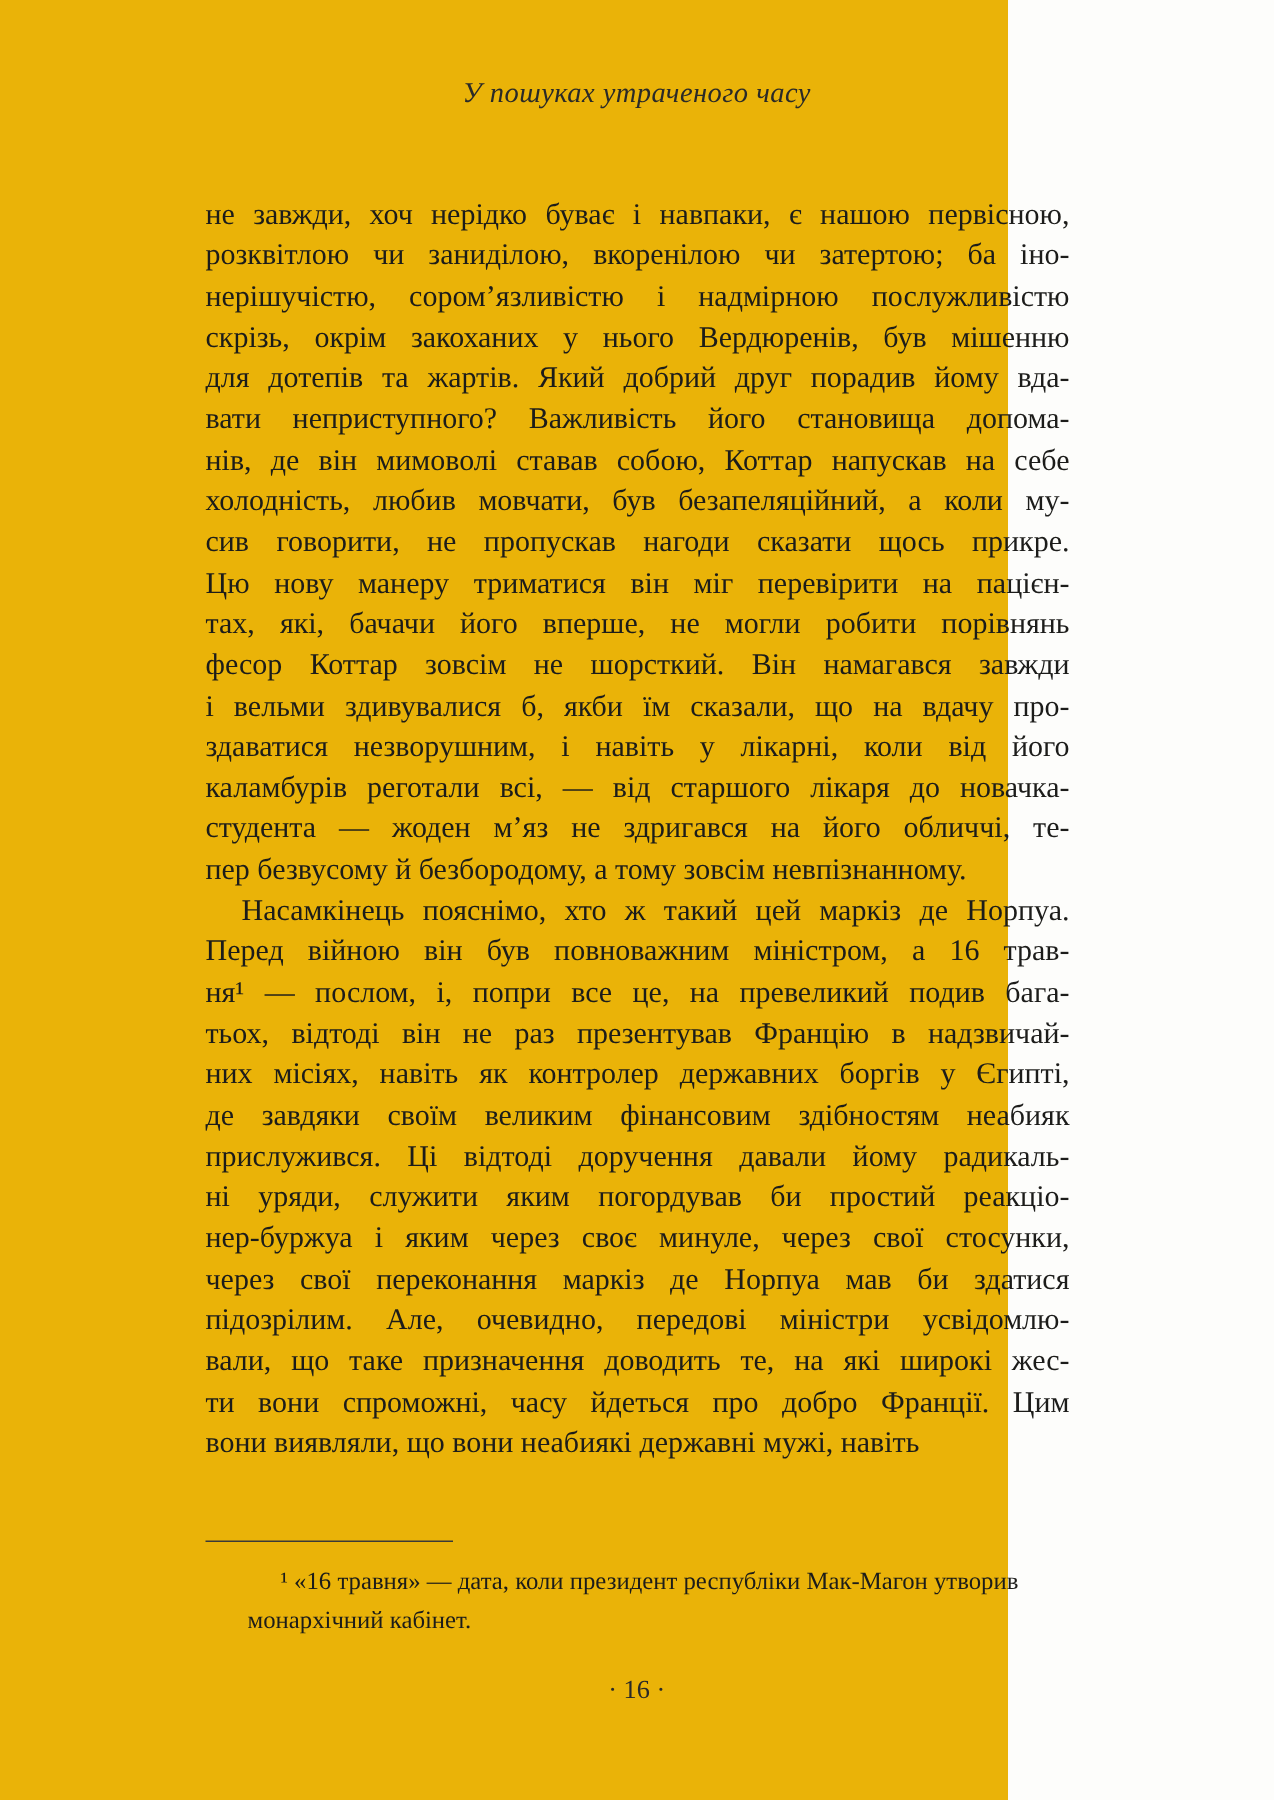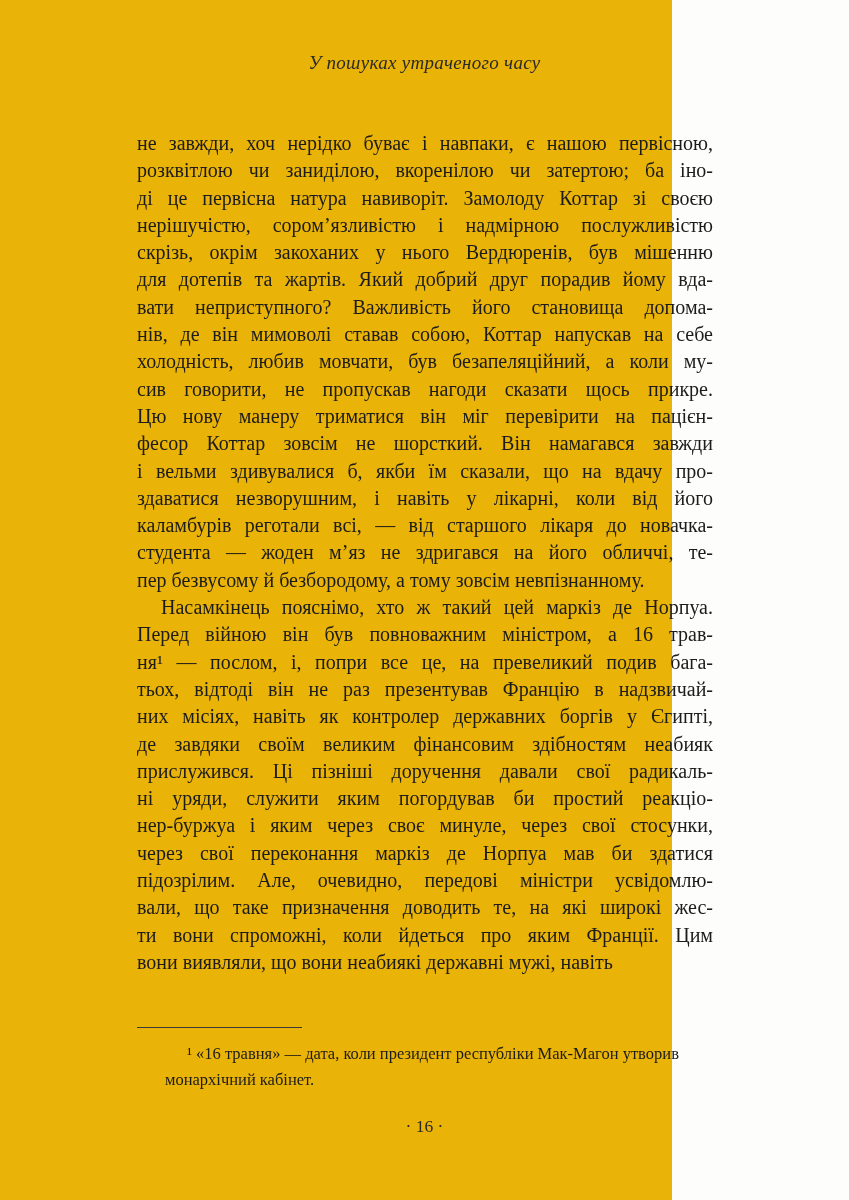--- a/index.html
+++ b/index.html
@@ -87,48 +87,48 @@
 </head>
 <body>
 
 <div class="page">
 
   <div class="running-title">У пошуках утраченого часу</div>
 
   <div class="body-text">
       <div class="line">не завжди, хоч нерідко буває і навпаки, є нашою первісною,</div>
       <div class="line">розквітлою чи заниділою, вкоренілою чи затертою; ба іно-</div>
-      <div class="line">ді це первісна натура навиворіт. Замолоду Коттар зі своєю</div>
       <div class="line">нерішучістю, сором’язливістю і надмірною послужливістю</div>
       <div class="line">скрізь, окрім закоханих у нього Вердюренів, був мішенню</div>
       <div class="line">для дотепів та жартів. Який добрий друг порадив йому вда-</div>
       <div class="line">вати неприступного? Важливість його становища допома-</div>
       <div class="line">нів, де він мимоволі ставав собою, Коттар напускав на себе</div>
       <div class="line">холодність, любив мовчати, був безапеляційний, а коли му-</div>
       <div class="line">сив говорити, не пропускав нагоди сказати щось прикре.</div>
       <div class="line">Цю нову манеру триматися він міг перевірити на пацієн-</div>
+      <div class="line">тах, які, бачачи його вперше, не могли робити порівнянь</div>
       <div class="line">фесор Коттар зовсім не шорсткий. Він намагався завжди</div>
       <div class="line">і вельми здивувалися б, якби їм сказали, що на вдачу про-</div>
       <div class="line">здаватися незворушним, і навіть у лікарні, коли від його</div>
       <div class="line">каламбурів реготали всі, — від старшого лікаря до новачка-</div>
       <div class="line">студента — жоден м’яз не здригався на його обличчі, те-</div>
       <div class="line last">пер безвусому й безбородому, а тому зовсім невпізнанному.</div>
       <div class="line indent">Насамкінець пояснімо, хто ж такий цей маркіз де Норпуа.</div>
       <div class="line">Перед війною він був повноважним міністром, а 16 трав-</div>
       <div class="line">ня¹ — послом, і, попри все це, на превеликий подив бага-</div>
       <div class="line">тьох, відтоді він не раз презентував Францію в надзвичай-</div>
       <div class="line">них місіях, навіть як контролер державних боргів у Єгипті,</div>
       <div class="line">де завдяки своїм великим фінансовим здібностям неабияк</div>
-      <div class="line">прислужився. Ці пізніші доручення давали свої радикаль-</div>
+      <div class="line">прислужився. Ці відтоді доручення давали йому радикаль-</div>
       <div class="line">ні уряди, служити яким погордував би простий реакціо-</div>
       <div class="line">нер-буржуа і яким через своє минуле, через свої стосунки,</div>
       <div class="line">через свої переконання маркіз де Норпуа мав би здатися</div>
       <div class="line">підозрілим. Але, очевидно, передові міністри усвідомлю-</div>
       <div class="line">вали, що таке призначення доводить те, на які широкі жес-</div>
-      <div class="line">ти вони спроможні, коли йдеться про яким Франції. Цим</div>
+      <div class="line">ти вони спроможні, часу йдеться про добро Франції. Цим</div>
       <div class="line last">вони виявляли, що вони неабиякі державні мужі, навіть</div>
     </div>
 
   <div class="footnote-rule"></div>
 
   <div class="footnote">
       <div class="line indent">¹ «16 травня» — дата, коли президент республіки Мак-Магон утворив</div>
       <div class="line">монархічний кабінет.</div>
     </div>
 

